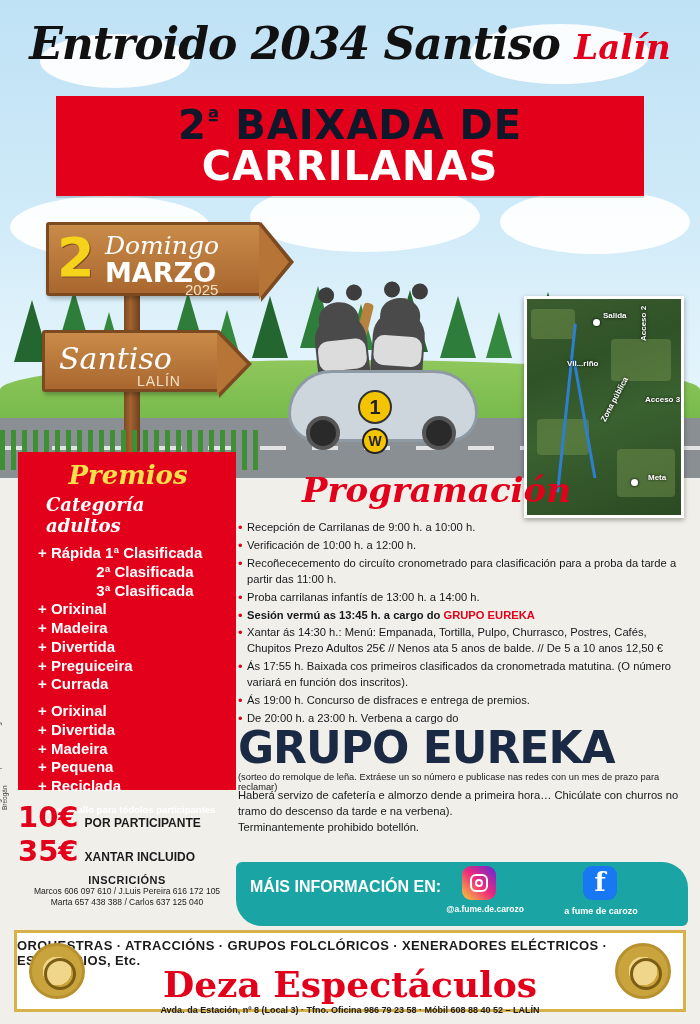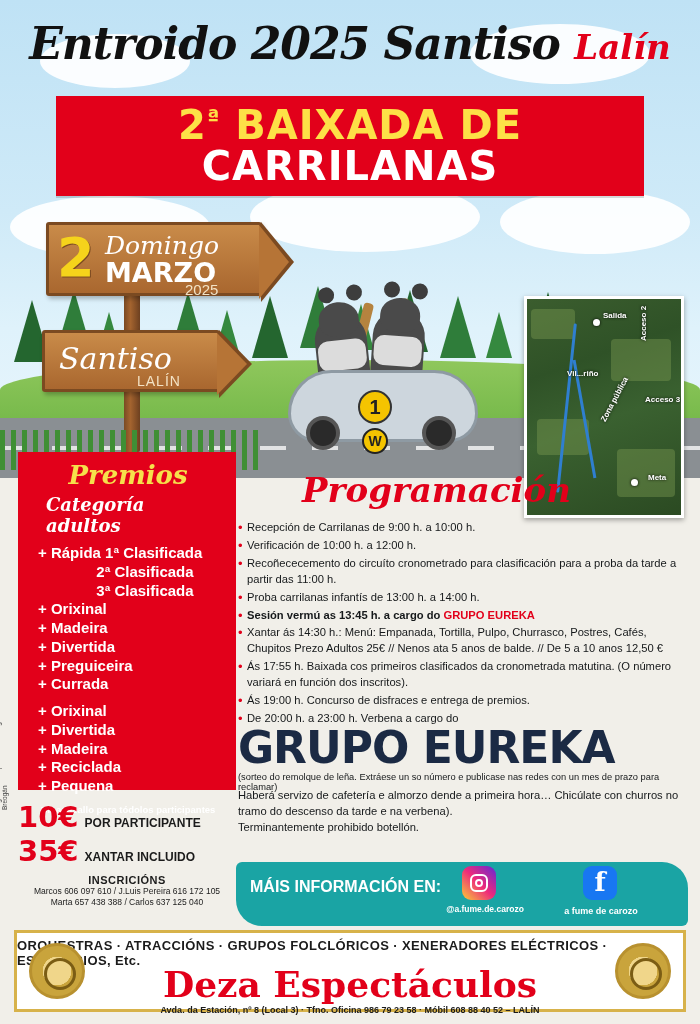--- a/index.html
+++ b/index.html
@@ -60,21 +60,21 @@
     font-family:"DejaVu Serif", serif;
     font-style:italic; font-weight:bold;
     font-size:34px; color:#e2001a; margin-left:10px;
   }
   .redbar {
     position:absolute; left:56px; top:96px; width:588px; height:100px;
     background:#e2001a; z-index:6;
     display:flex; flex-direction:column; align-items:center; justify-content:center;
     box-shadow:0 2px 0 rgba(0,0,0,.15);
   }
-  .redbar .l1 { color:#fde047; font-size:40px; font-weight:bold; letter-spacing:1px; line-height:1.0; font-family:"DejaVu Sans", sans-serif;}
+  .redbar .l1 { color:#0f172a; font-size:40px; font-weight:bold; letter-spacing:1px; line-height:1.0; font-family:"DejaVu Sans", sans-serif;}
   .redbar .l2 { color:#fff; font-size:40px; font-weight:bold; letter-spacing:1px; line-height:1.05; font-family:"DejaVu Sans", sans-serif;}
   .redbar .sup { font-size:22px; vertical-align:super; }
 
   
   .post {
     position:absolute; left:124px; top:262px; width:16px; height:190px;
     background:linear-gradient(90deg,#7a4a23,#a4642f 40%,#6d4020);
     z-index:5; border-radius:2px;
   }
   .sign {
@@ -301,21 +301,21 @@
     <div class="tree" style="left:440px; top:296px;"></div>
     <div class="tree small" style="left:486px; top:312px;"></div>
     <div class="tree dark" style="left:530px; top:292px;"></div>
     <div class="tree" style="left:580px; top:300px;"></div>
     <div class="tree small" style="left:634px; top:312px;"></div>
     <div class="road"></div>
   </div>
   <div class="grass"></div>
 
   <div class="title-wrap">
-    <span class="entroido">Entroido 2025 Santiso</span>
+    <span class="entroido">Entroido 2034 Santiso</span>
     <span class="lalin">Lalín</span>
   </div>
 
   <div class="redbar">
     <div class="l1">2<span class="sup">ª</span> BAIXADA  DE</div>
     <div class="l2">CARRILANAS</div>
   </div>
 
   <div class="post"></div>
 
@@ -363,21 +363,21 @@
     <div class="patch" style="left:4px;  top:10px;  width:44px; height:30px;"></div>
     <div class="patch" style="left:84px; top:40px;  width:60px; height:42px;"></div>
     <div class="patch" style="left:10px; top:120px; width:52px; height:36px;"></div>
     <div class="patch" style="left:90px; top:150px; width:58px; height:48px;"></div>
     <div class="track"></div>
     <div class="track2"></div>
     <div class="pin" style="left:66px;  top:20px;"></div>
     <div class="pin" style="left:104px; top:180px;"></div>
     <div class="lbl" style="left:76px;  top:12px;">Salida</div>
     <div class="lbl" style="left:112px; top:174px;padding-left:9px;">Meta</div>
-    <div class="lbl" style="left:40px;  top:70px;">Vil...riño</div>
+    <div class="lbl" style="left:40px;  top:60px;">Vil...riño</div>
     <div class="lbl" style="left:112px; top:42px; transform:rotate(-90deg); transform-origin:left top;">Acceso 2</div>
     <div class="lbl" style="left:118px; top:96px;">Acceso 3</div>
     <div class="lbl" style="left:72px;  top:120px; transform:rotate(-62deg); transform-origin:left top;">Zona pública</div>
   </div>
 
   <div class="premios">
     <h2>Premios</h2>
     <h3>Categoría adultos</h3>
     <ul>
       <li>+ Rápida 1ª Clasificada</li>
@@ -386,22 +386,22 @@
       <li>+ Orixinal</li>
       <li>+ Madeira</li>
       <li>+ Divertida</li>
       <li>+ Preguiceira</li>
       <li>+ Currada</li>
     </ul>
     <ul>
       <li>+ Orixinal</li>
       <li>+ Divertida</li>
       <li>+ Madeira</li>
+      <li>+ Pequena</li>
       <li>+ Reciclada</li>
-      <li>+ Pequena</li>
     </ul>
     <div class="agasallo">Un agasallo para tódolos participantes</div>
   </div>
 
   <div class="price">
     <div class="row">
       <span class="amt">10€</span>
       <span class="lab">POR PARTICIPANTE</span>
     </div>
     <div class="row">

